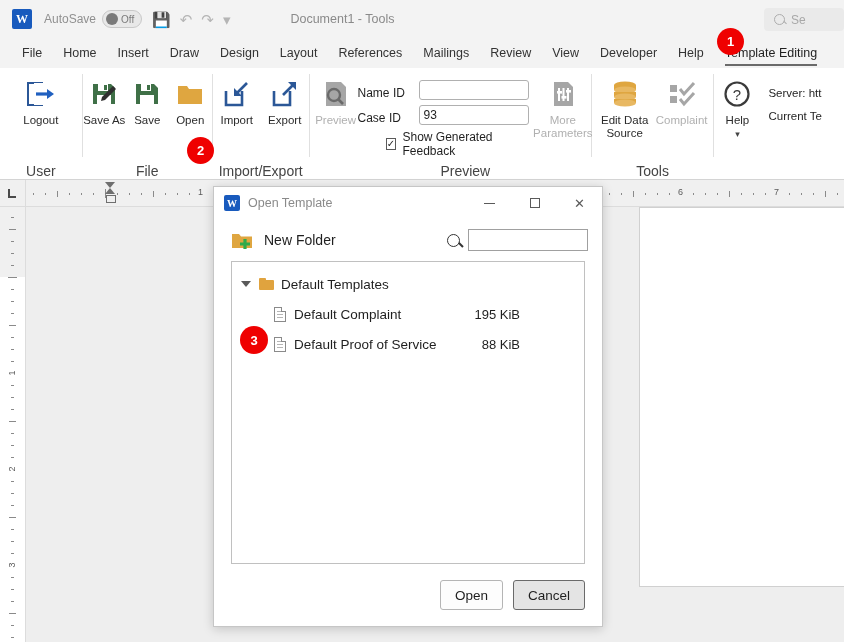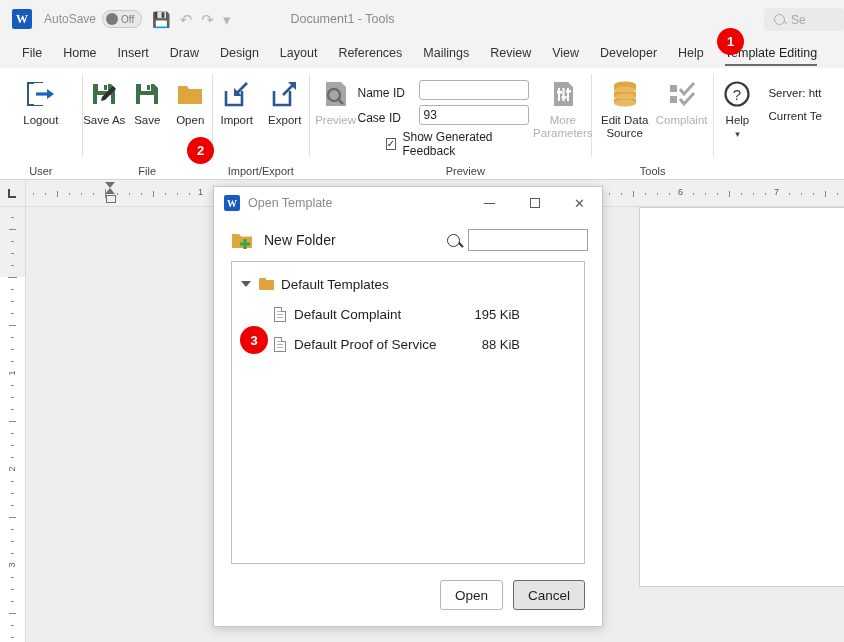--- a/index.html
+++ b/index.html
@@ -70,21 +70,21 @@
 
   
   .ribbon {
     position: absolute; left: 0; top: 68px; width: 844px; height: 112px;
     background: #ffffff; border-bottom: 1px solid #d4d4d4;
     display: flex; align-items: stretch;
   }
   .group { position: relative; display: flex; flex-direction: column; height: 112px; }
   .group-body { flex: 1; display: flex; align-items: flex-start; padding-top: 7px; }
   .group-label {
-    height: 18px; font-size: 11px; color: #444;
+    height: 18px; font-size: 14px; color: #444;
     display: flex; align-items: center; justify-content: center;
   }
   .group-sep { width: 1px; background: #e0e0e0; margin: 6px 0 22px 0; }
 
   .btn-big {
     width: 56px; display: flex; flex-direction: column; align-items: center;
     gap: 3px; padding-top: 2px;
   }
   .btn-big .ico { height: 34px; display: flex; align-items: center; justify-content: center; }
   .btn-big .cap {

